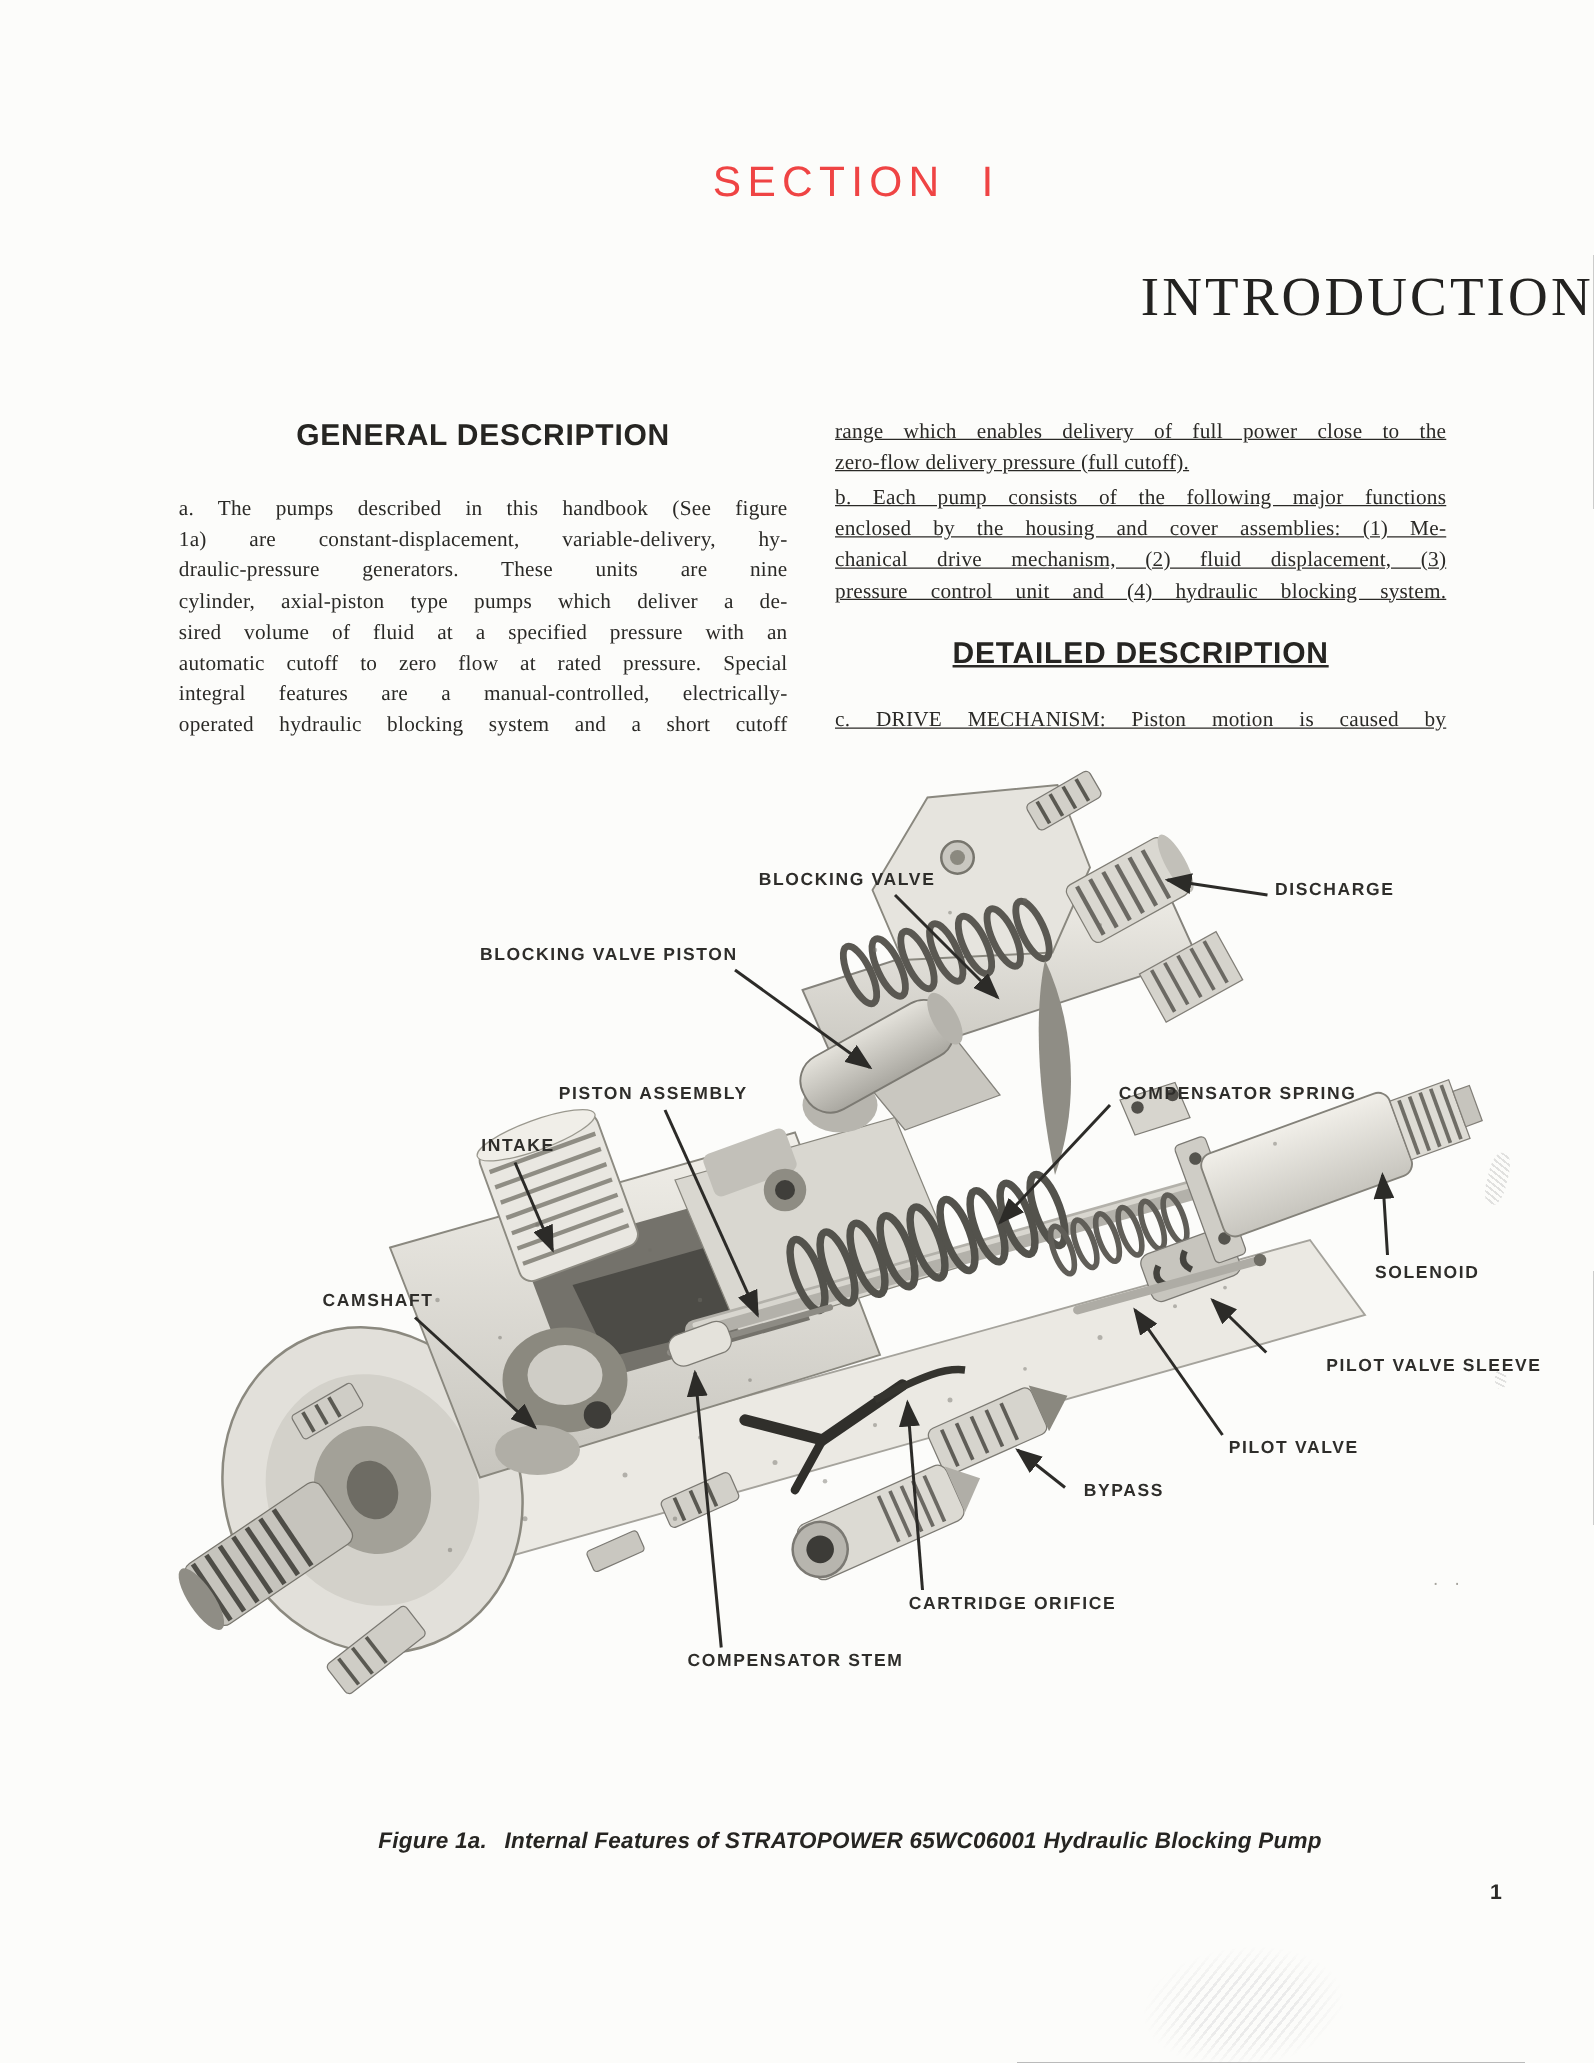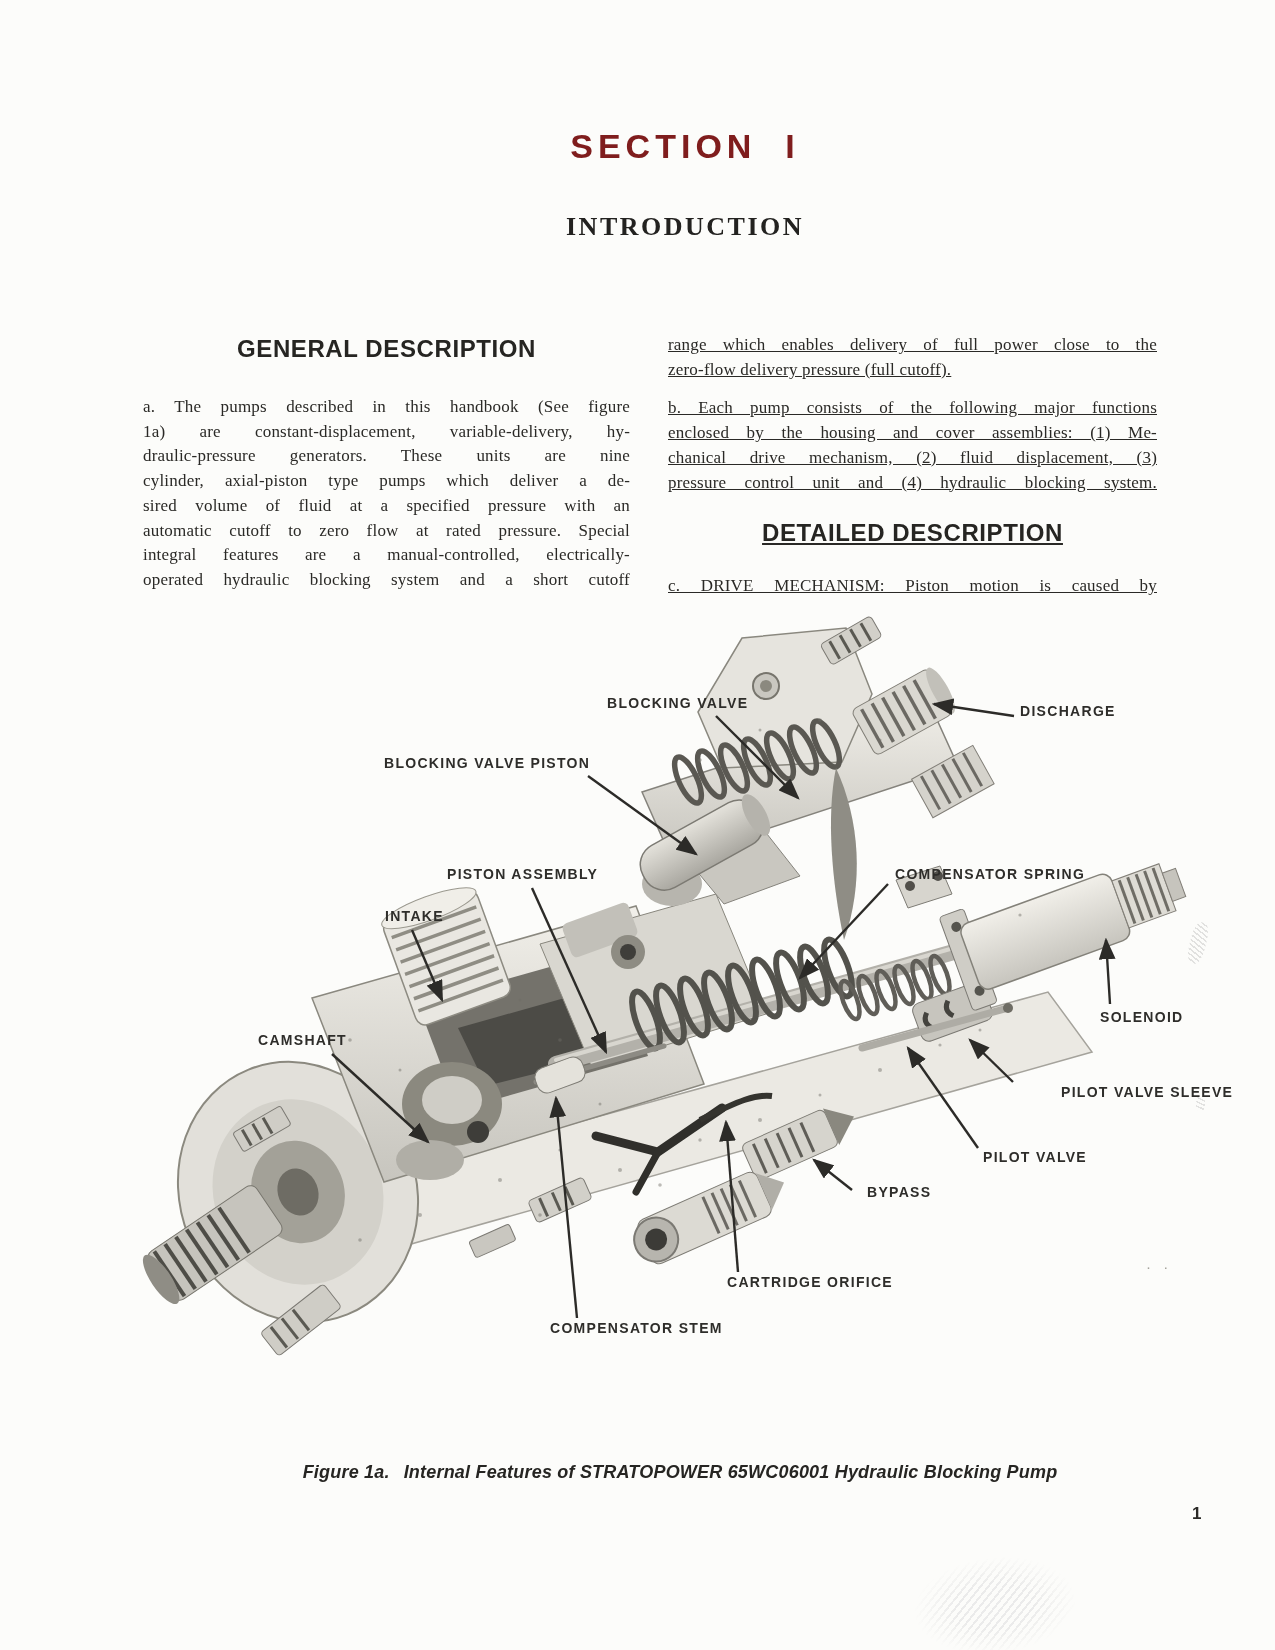--- a/index.html
+++ b/index.html
@@ -4,44 +4,44 @@
 <style>
   html,body{margin:0;padding:0;background:#888;}
   .page{
     position:relative;width:1275px;height:1650px;margin:0 auto;
     background:#fcfcfa;overflow:hidden;
     font-family:"Liberation Serif", serif;color:#2a2926;
   }
   .titlewrap{position:absolute;left:95px;top:0;width:1180px;text-align:center;}
   .section-title{
     position:absolute;left:0;top:127px;width:100%;
-    font-family:"Liberation Sans", sans-serif;font-weight:700;
-    font-size:34px;letter-spacing:5px;white-space:pre;color:#7f1d1d;
+    font-family:"Liberation Sans", sans-serif;font-weight:400;
+    font-size:34px;letter-spacing:5px;white-space:pre;color:#ef4444;
   }
   .main-title{
     position:absolute;left:0;top:212px;width:100%;
-    font-family:"Liberation Serif", serif;font-weight:700;
-    font-size:26px;letter-spacing:2.5px;color:#232220;
+    font-family:"Liberation Serif", serif;font-weight:400;
+    font-size:44px;letter-spacing:2.5px;color:#232220;text-align:right;
   }
   .col{position:absolute;font-size:17px;line-height:24.7px;}
   .col-left{left:143px;top:338px;width:487px;}
   .col-right{left:668px;top:333px;width:489px;text-decoration:underline;}
   .colhead{
     font-family:"Liberation Sans", sans-serif;font-weight:700;
     font-size:24px;letter-spacing:0.6px;text-align:center;color:#262522;
     line-height:22px;
   }
   .col-left .colhead{margin:0 0 35px 0;}
   .head-detailed{margin:27px 0 30px 0;}
   .bodyline{
     text-align:justify;text-align-last:justify;text-justify:inter-word;
     letter-spacing:0.2px;
   }
   .bodyline.short{text-align-last:left;}
-  .para-b{margin-top:14px;}
+  .para-b{margin-top:4px;}
   .figarea-svg{position:absolute;left:0;top:0;width:1275px;height:1650px;z-index:1;pointer-events:none;}
   .flabel{
     position:absolute;z-index:2;white-space:nowrap;
     font-family:"Liberation Sans", sans-serif;font-weight:700;
     font-size:14px;letter-spacing:1.3px;color:#2e2d2a;
   }
   .caption{
     position:absolute;left:170px;top:1462px;width:1020px;text-align:center;z-index:2;
     font-family:"Liberation Sans", sans-serif;font-weight:700;font-style:italic;
     font-size:18px;letter-spacing:0.2px;color:#262522;

